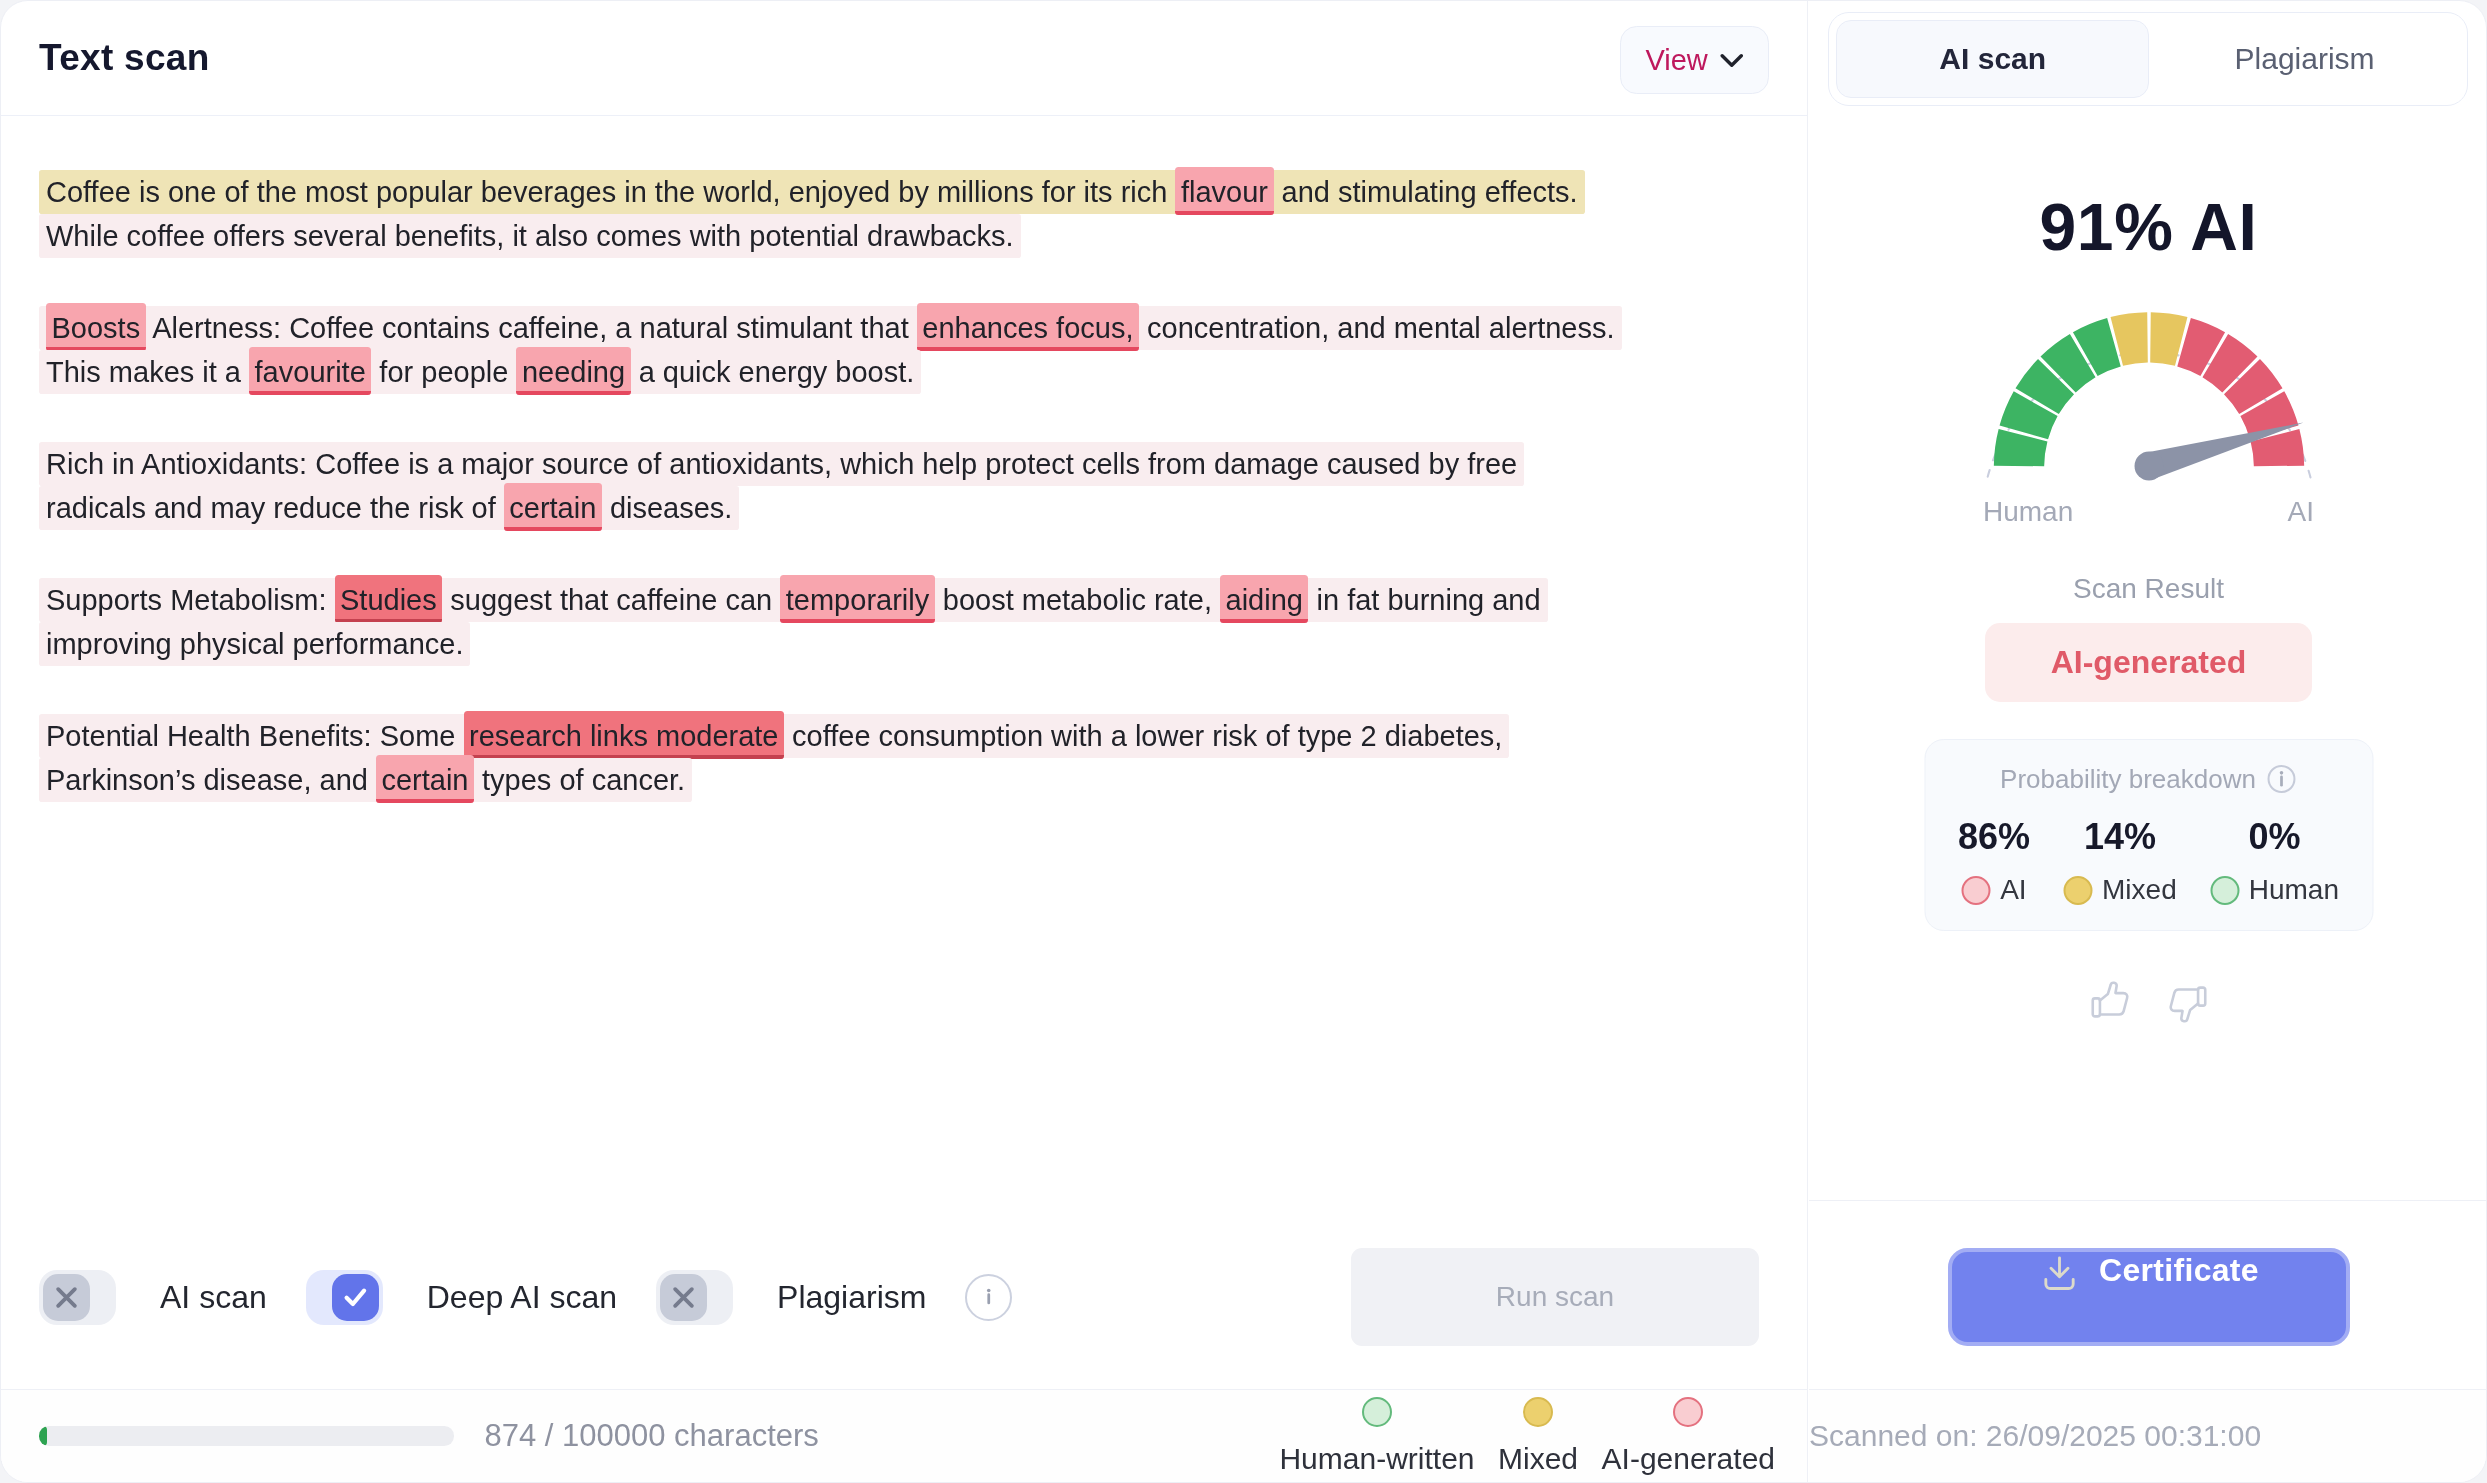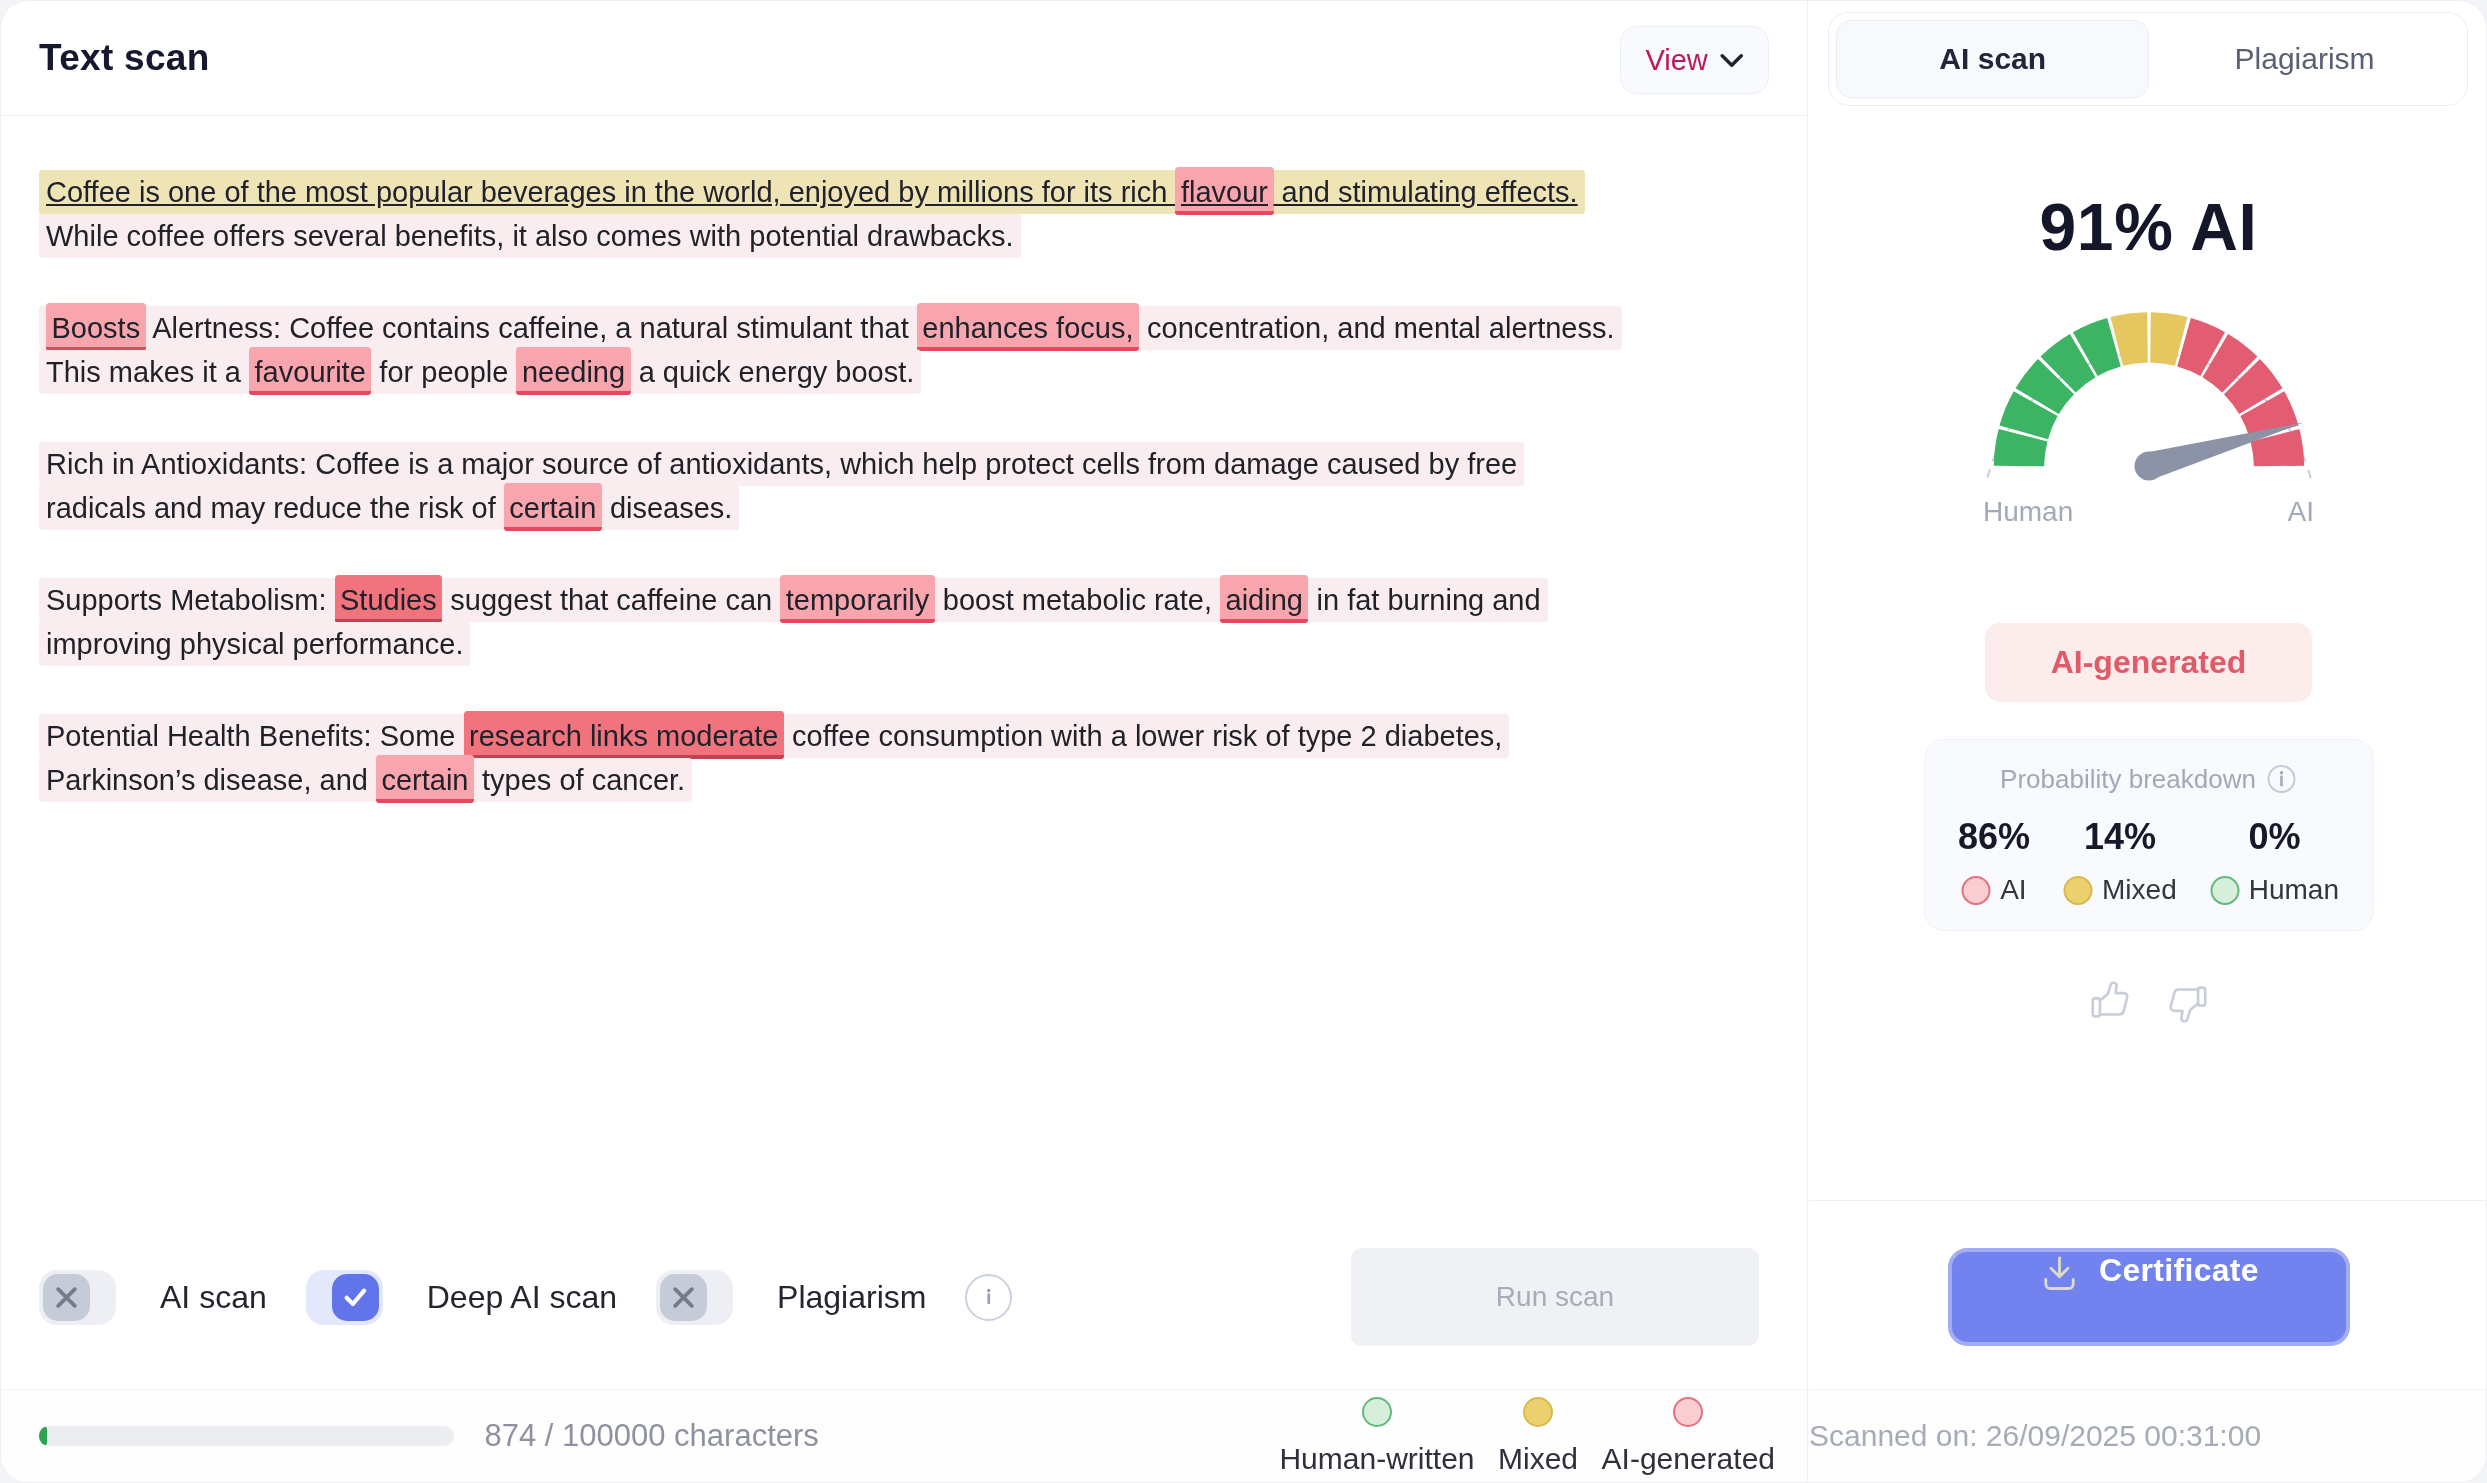--- a/index.html
+++ b/index.html
@@ -10,21 +10,21 @@
   
   .main{position:absolute;left:0;top:0;width:1807px;height:100%;border-right:1.4px solid #eef0f6;}
   .main-header{position:relative;height:115px;border-bottom:1.4px solid #edf0f8;display:flex;align-items:center;}
   .page-title{margin:0 0 0 38px;font-size:37px;font-weight:bold;color:#15182e;letter-spacing:0.3px;}
   .view-btn{position:absolute;right:38px;top:25px;width:149px;height:68px;background:#f8fafe;border:1.4px solid #e9edf7;border-radius:16.6px;display:flex;align-items:center;justify-content:center;gap:12.4px;cursor:pointer;}
   .view-btn span{font-size:29px;color:#be185d;}
   .doc{position:absolute;left:38px;top:169px;right:21px;}
   .para{margin:0 0 48px 0;}
   .line{height:44px;white-space:nowrap;}
   .hl{display:inline-block;font-size:29px;line-height:44px;color:#212229;border-radius:2.8px;padding:0 7px;}
-  .hl-mixed{background:#efe4b6;text-decoration:underline;}
+  .hl-mixed{background:#efe4b6;}
   .hl-ai{background:#f9edef;}
   .w{border-radius:3.5px;padding:9px 5.5px 2.8px;border-bottom:4.8px solid;}
   .w-light{background:#f8a5ae;border-color:#e5485f;}
   .w-strong{background:#f0737d;border-color:#c4414f;}
 
   
   .controls{position:absolute;left:38px;top:1247px;height:98px;display:flex;align-items:center;}
   .tgl-group{display:flex;align-items:center;margin-right:39px;}
   .tgl{position:relative;width:77px;height:55px;border-radius:18px;cursor:pointer;flex:none;}
   .tgl-off{background:#edeff4;}
@@ -208,20 +208,21 @@
           <path d="M 467.9799584108542 194.23497752890003 A 225 225 0 0 1 474.98552130855177 247.44751072104123 L 401.990218839555 248.27565168710342 A 152 152 0 0 0 397.2575719042215 212.32762926396802 Z" fill="#e25c72"></path>
           <path d="M 255.57982212078457 267.20587371353884 L 244.42017787921543 228.79412628646114 L 473.7484287627277 184.9950722928596 Z" fill="#8c93a7"></path>
           <circle cx="250" cy="248" r="21" fill="#8c93a7"></circle>
         </svg>
       <div class="gauge-labels">
         <span>Human</span>
         <span>AI</span>
       </div>
     </div>
 
+    <div class="scan-result-label">Scan Result</div>
     <div class="badge-row">
       <span class="badge">AI-generated</span>
     </div>
 
     <div class="prob-card">
       <div class="prob-title-row">
         <span>Probability breakdown</span>
         <svg width="30" height="30" viewBox="0 0 44 44">
             <circle cx="22" cy="22" r="19" fill="none" stroke="#c6cbd9" stroke-width="3"></circle>
             <line x1="22" y1="19" x2="22" y2="31" stroke="#a8adbb" stroke-width="4" stroke-linecap="round"></line>

